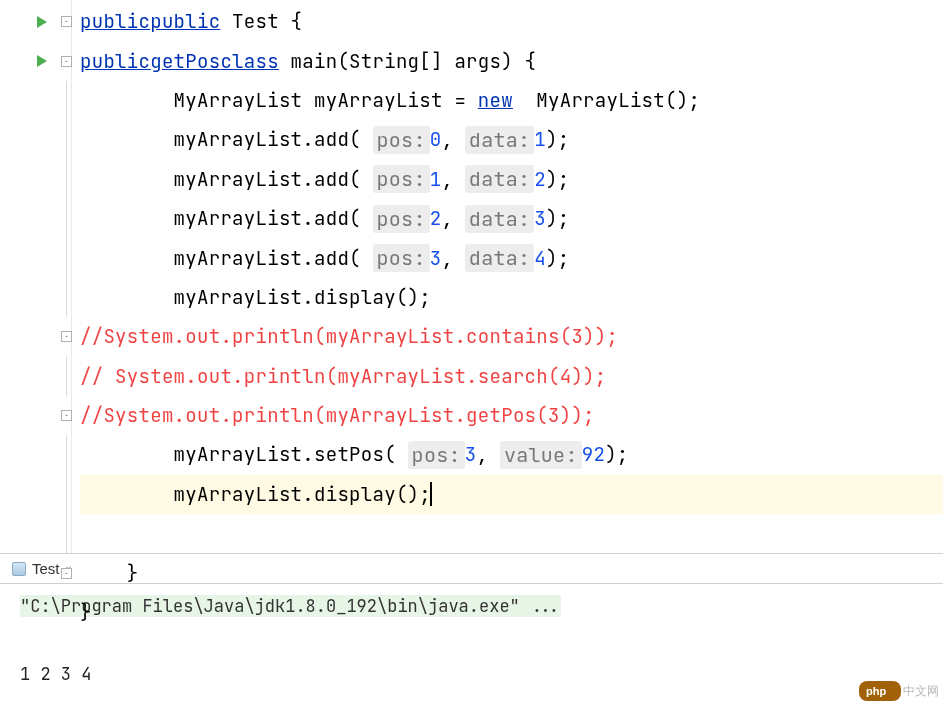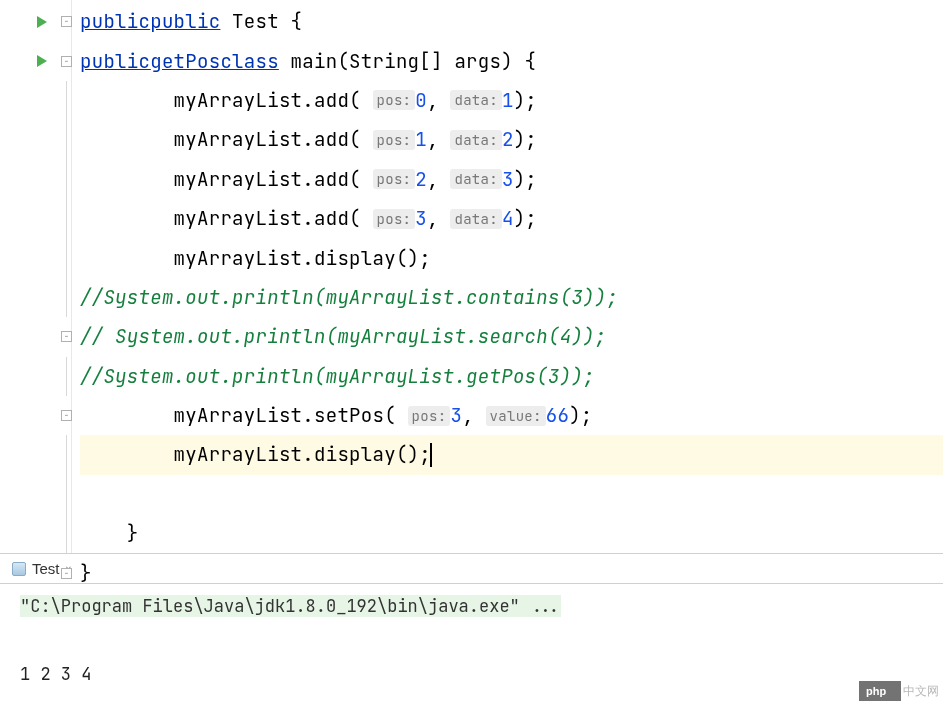--- a/index.html
+++ b/index.html
@@ -76,27 +76,27 @@
       align-items: center;
       white-space: pre;
       font-size: 19px;
       letter-spacing: 0.3px;
     }
     .code-line.current {
       background: #fffae3;
     }
     .kw { color: #0033b3; font-weight: normal; text-decoration: underline; }
     .num { color: #1750eb; }
-    .comment { color: #15803d; font-style: italic; }
+    .comment { color: #ef4444; }
     .hint {
       background: #ededed;
       color: #787878;
       border-radius: 3px;
       padding: 1px 4px;
-      font-size: 14px;
+      font-size: 20px;
       font-style: normal;
     }
     .cursor {
       display: inline-block;
       width: 2px;
       height: 24px;
       background: #000;
       vertical-align: middle;
       margin-left: -1px;
     }
@@ -146,23 +146,23 @@
     }
     .watermark {
       position: absolute;
       bottom: 14px;
       right: 4px;
       display: flex;
       align-items: center;
       z-index: 10;
     }
     .wm-badge {
-      background: #737373;
+      background: #a16207;
       padding: 3px 7px;
-      border-radius: 0;
+      border-radius: 8px;
       display: flex;
       align-items: center;
       gap: 3px;
     }
     .wm-text {
       color: #b8b8b8;
       font-size: 12px;
       margin-left: 2px;
       font-family: sans-serif;
     }
@@ -217,29 +217,30 @@
         <span class="fold-line"></span>
       </div>
     <div class="gutter-row">
         <span class="fold-icon">−</span>
       </div>
     <div class="gutter-row"></div>
   </div>
   <div class="code-area" id="code-area">
       <div class="code-line"><span class="kw">public</span> <span class="kw">public</span> Test {</div>
       <div class="code-line">    <span class="kw">public</span> <span class="kw">getPos</span> <span class="kw">class</span> main(String[] args) {</div>
+      <div class="code-line">        MyArrayList myArrayList = <span class="kw">new</span>  MyArrayList();</div>
       <div class="code-line">        myArrayList.add( <span class="hint">pos:</span> <span class="num">0</span>, <span class="hint">data:</span> <span class="num">1</span>);</div>
       <div class="code-line">        myArrayList.add( <span class="hint">pos:</span> <span class="num">1</span>, <span class="hint">data:</span> <span class="num">2</span>);</div>
       <div class="code-line">        myArrayList.add( <span class="hint">pos:</span> <span class="num">2</span>, <span class="hint">data:</span> <span class="num">3</span>);</div>
       <div class="code-line">        myArrayList.add( <span class="hint">pos:</span> <span class="num">3</span>, <span class="hint">data:</span> <span class="num">4</span>);</div>
       <div class="code-line">        myArrayList.display();</div>
       <div class="code-line">        <span class="comment">//System.out.println(myArrayList.contains(3));</span></div>
       <div class="code-line">        <span class="comment">// System.out.println(myArrayList.search(4));</span></div>
       <div class="code-line">        <span class="comment">//System.out.println(myArrayList.getPos(3));</span></div>
-      <div class="code-line">        myArrayList.setPos( <span class="hint">pos:</span> <span class="num">3</span>, <span class="hint">value:</span> <span class="num">66</span>);</div>
+      <div class="code-line">        myArrayList.setPos( <span class="hint">pos:</span> <span class="num">3</span>, <span class="hint">value:</span> <span class="num">92</span>);</div>
       <div class="code-line current">        myArrayList.display();<span class="cursor"></span></div>
       <div class="code-line"></div>
       <div class="code-line">    }</div>
       <div class="code-line">}</div>
     </div>
 </div>
 
 <div class="console-panel">
   <div class="console-tabs">
     <span class="tab-icon"></span>

